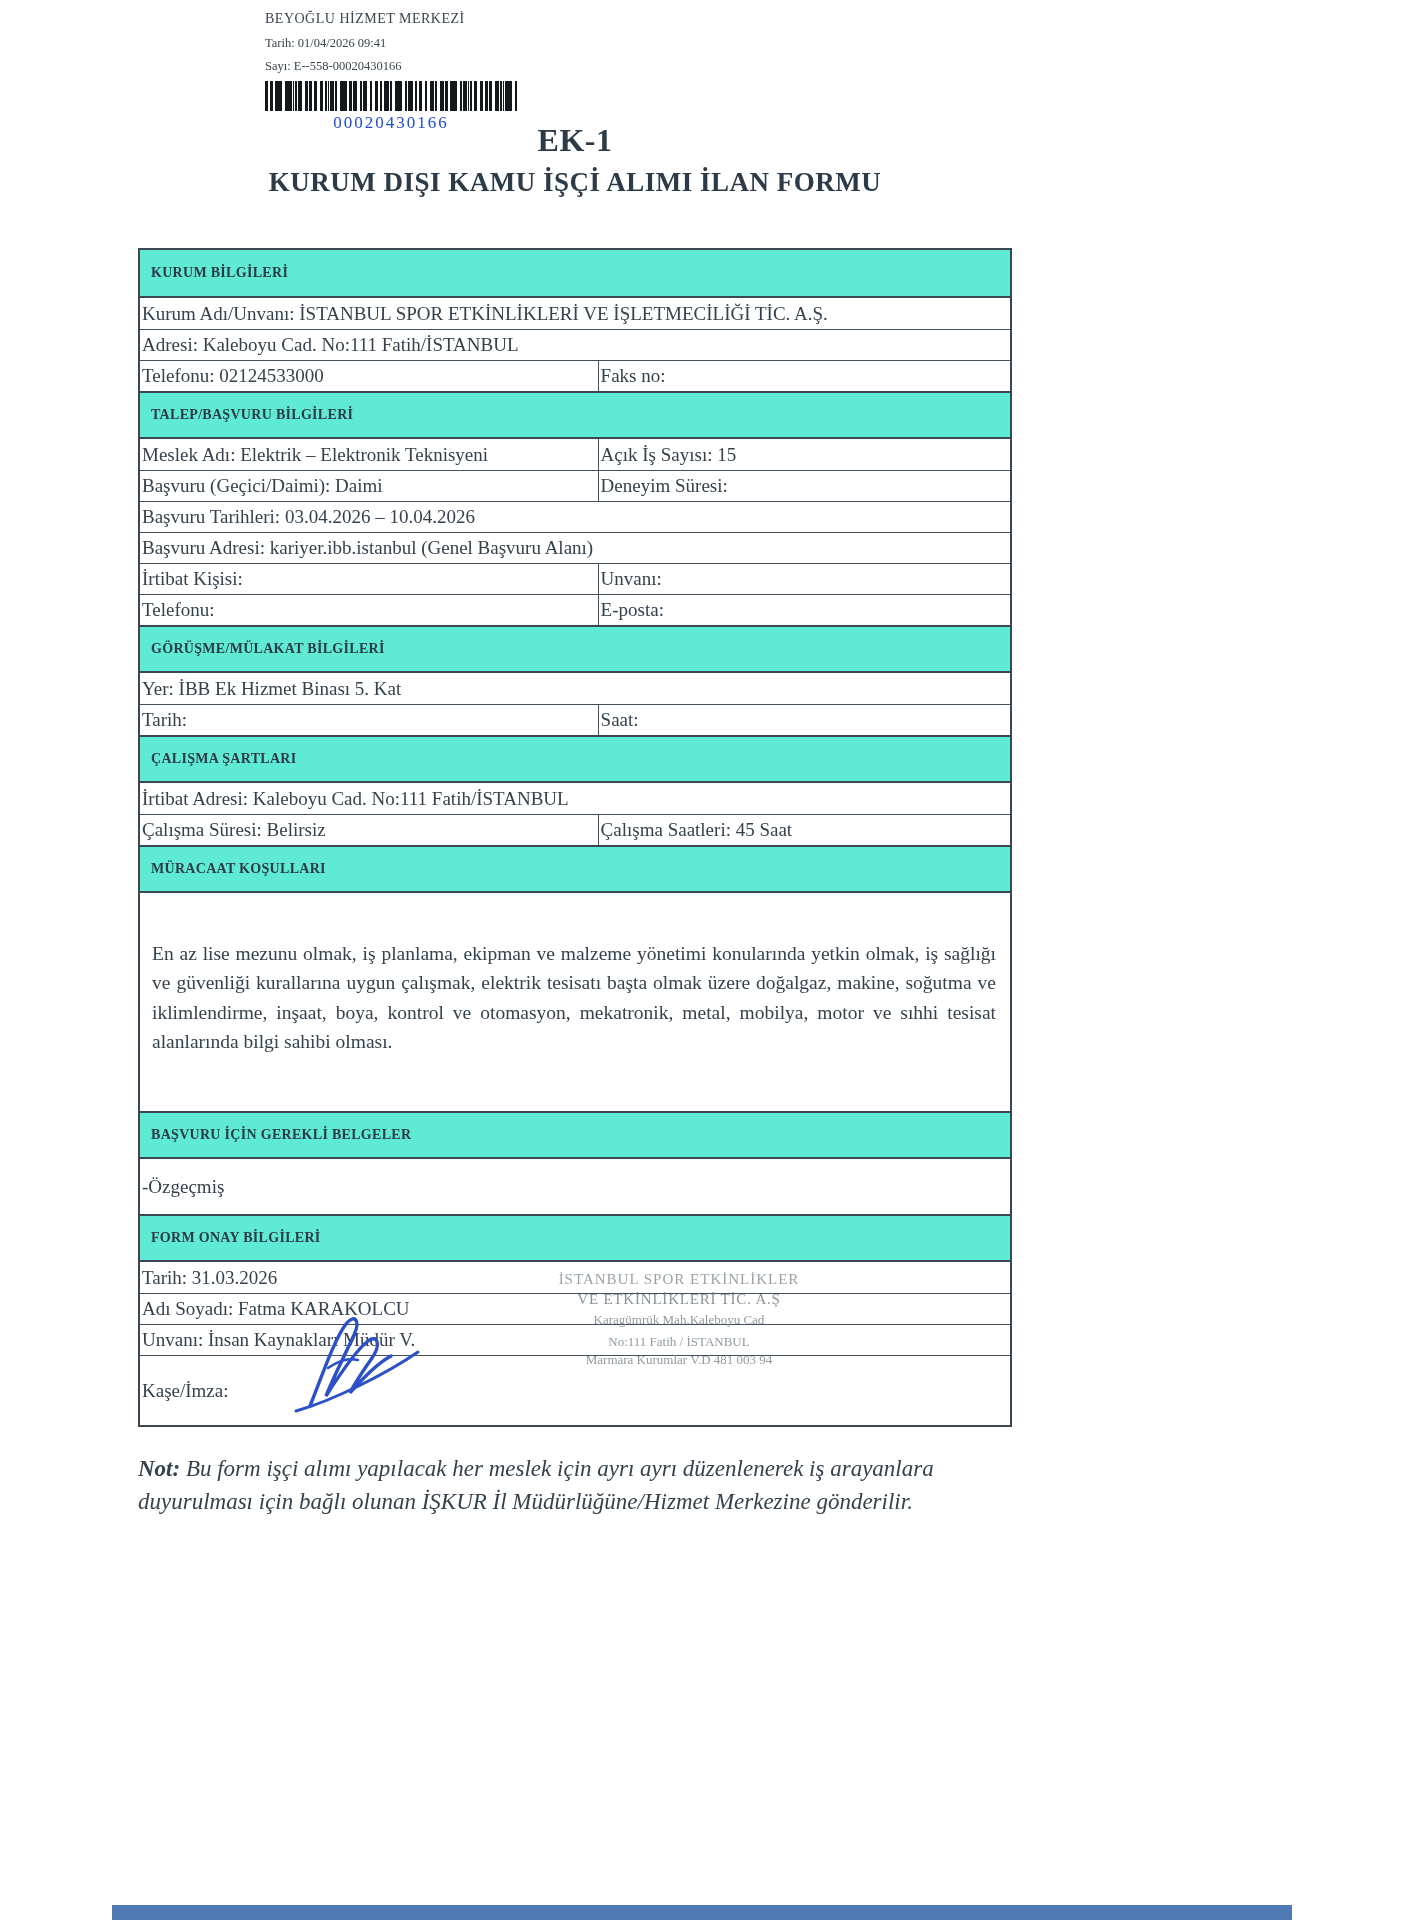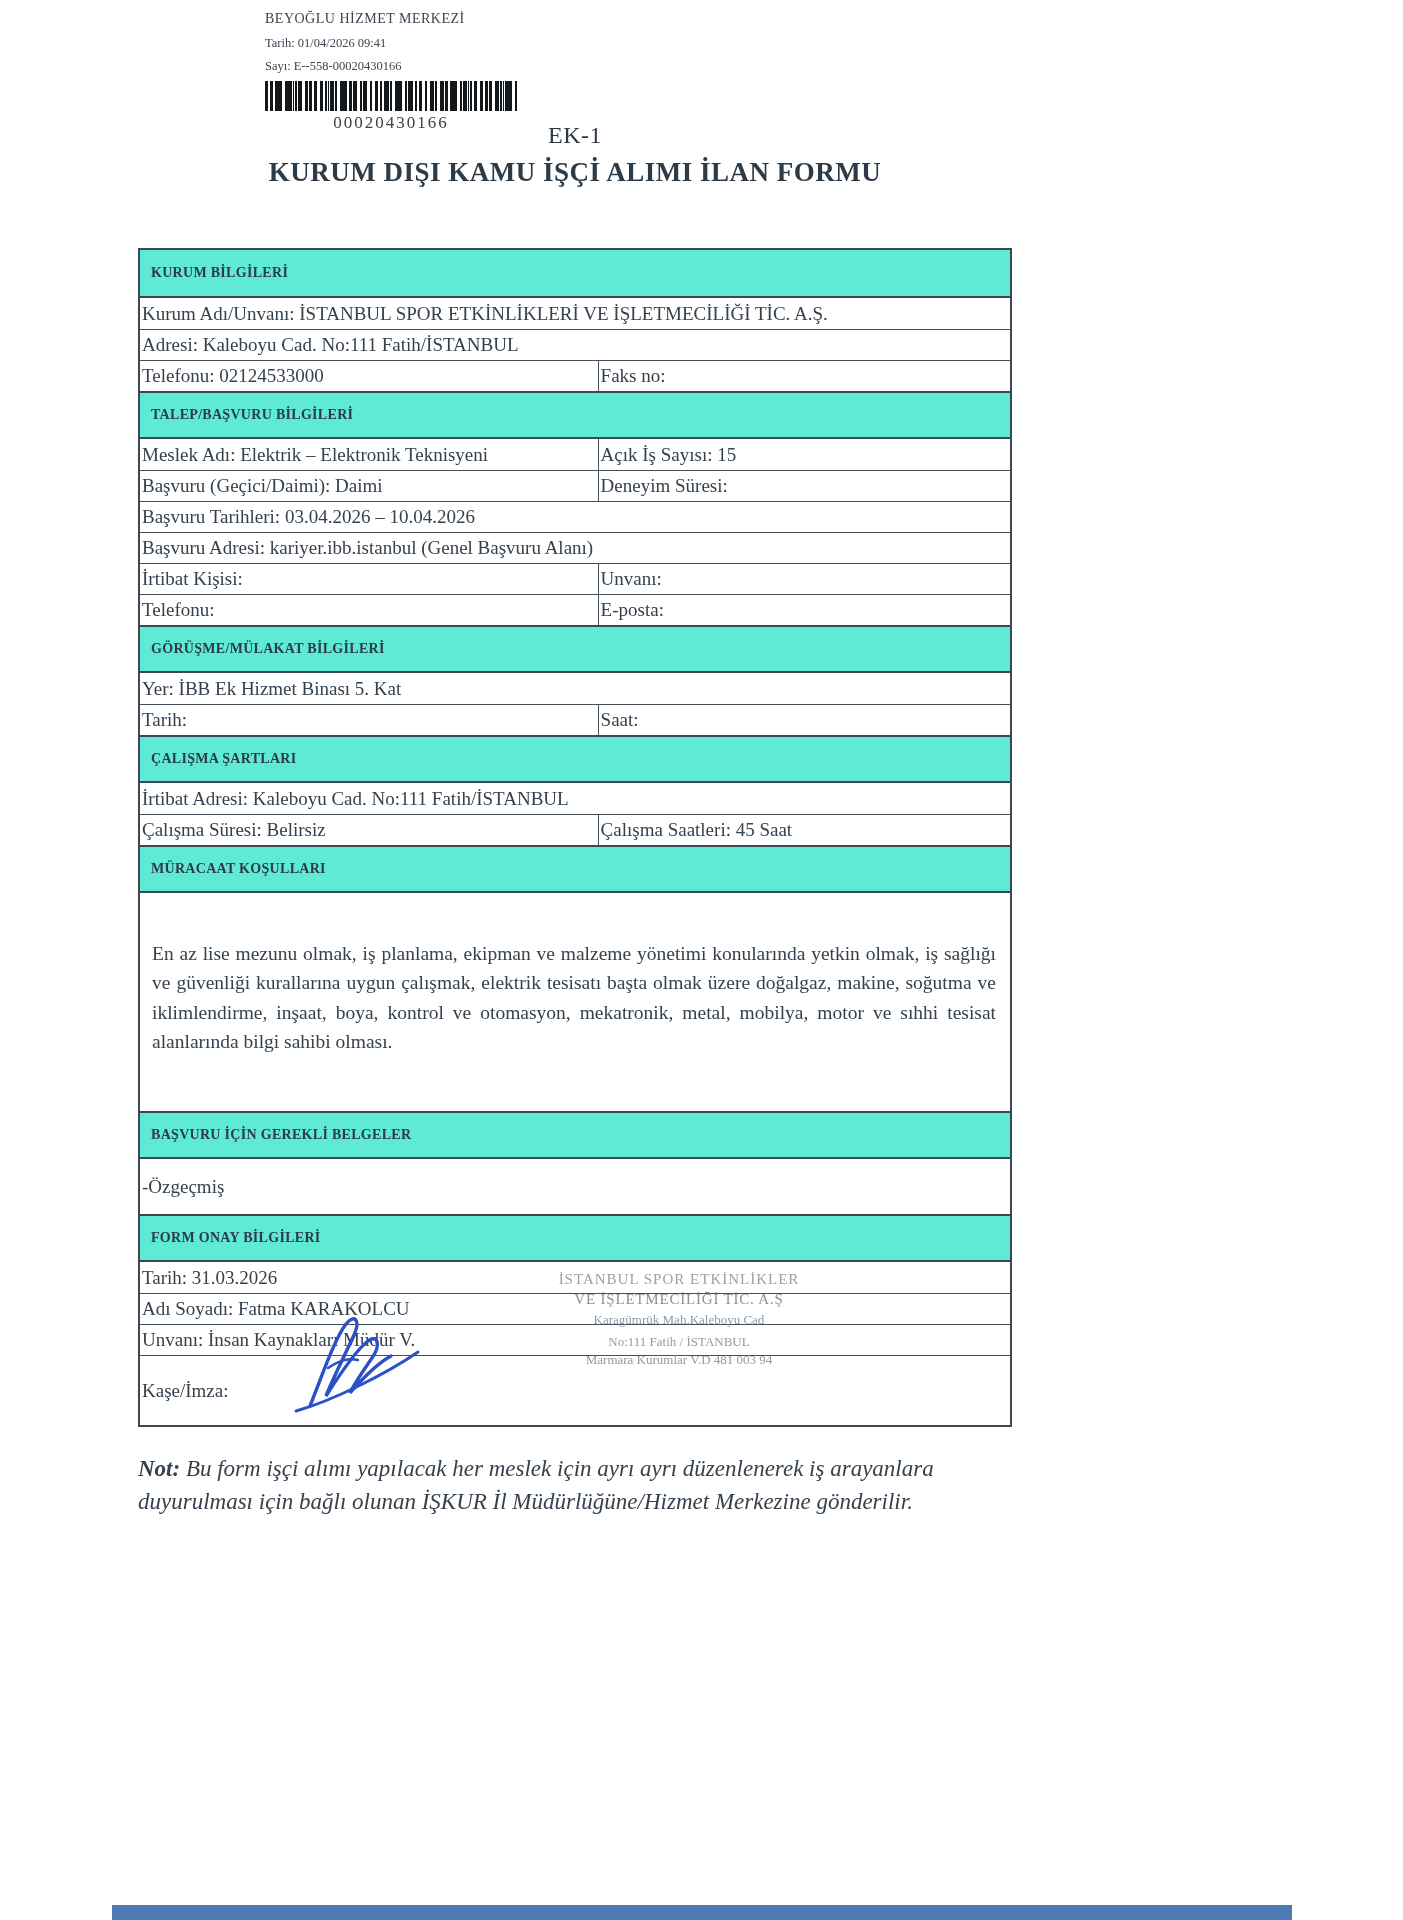--- a/index.html
+++ b/index.html
@@ -42,34 +42,34 @@
     background:
       repeating-linear-gradient(90deg,#15181b 0 2px,transparent 2px 5px),
       repeating-linear-gradient(90deg,#15181b 0 1px,transparent 1px 7px),
       repeating-linear-gradient(90deg,#15181b 0 3px,transparent 3px 11px);
   }
   .barcode-num{
     width:252px;
     text-align:center;
     font-size:17px;
     letter-spacing:2px;
-    color:#404040;
+    color:#1d4ed8;
     margin-top:1px;
   }
 
   
   .title-block{
     position:absolute;
     left:138px;
     top:122px;
     width:874px;
     text-align:center;
     color:var(--ink-dark);
   }
-  .title-ek{font-size:24px;font-weight:normal;letter-spacing:0.5px;}
+  .title-ek{font-size:32px;font-weight:bold;letter-spacing:0.5px;}
   .title-main{font-size:27px;font-weight:bold;letter-spacing:0.5px;margin-top:8px;}
 
   
   .form-table{
     position:absolute;
     left:138px;
     top:248px;
     width:874px;
     border:2.5px solid var(--line-heavy);
     background:#ffffff;
@@ -268,21 +268,21 @@
 
         <svg class="signature" viewBox="0 0 170 115" xmlns="http://www.w3.org/2000/svg">
           <path d="M22 98 C 34 68 46 32 58 16 C 66 6 73 11 66 27 C 55 51 44 72 38 88 C 52 66 68 42 80 33 C 90 26 93 37 84 50 C 75 63 66 76 62 85 C 75 70 90 55 103 48" stroke="#2b50c8" stroke-width="3.4" fill="none" stroke-linecap="round"></path>
           <path d="M8 103 C 44 93 98 66 130 44" stroke="#2b50c8" stroke-width="3" fill="none" stroke-linecap="round"></path>
           <path d="M40 60 C 52 52 60 50 70 52" stroke="#2b50c8" stroke-width="2.4" fill="none" stroke-linecap="round"></path>
         </svg>
       </div>
 
       <div class="stamp">
         <div class="stamp-l1">İSTANBUL SPOR ETKİNLİKLER</div>
-        <div class="stamp-l2">VE İŞLETMECİLİĞİ TİC. A.Ş</div>
+        <div class="stamp-l2">VE ETKİNLİKLERİ TİC. A.Ş</div>
         <div class="stamp-l3">Karagümrük Mah.Kaleboyu Cad</div>
         <div class="stamp-l4">No:111 Fatih / İSTANBUL</div>
         <div class="stamp-l5">Marmara Kurumlar V.D 481 003 94</div>
       </div>
     </div>
 
   </div>
 
   <div class="note">
     <span class="note-label">Not:</span><span> Bu form işçi alımı yapılacak her meslek için ayrı ayrı düzenlenerek iş arayanlara duyurulması için bağlı olunan İŞKUR İl Müdürlüğüne/Hizmet Merkezine gönderilir.</span>

